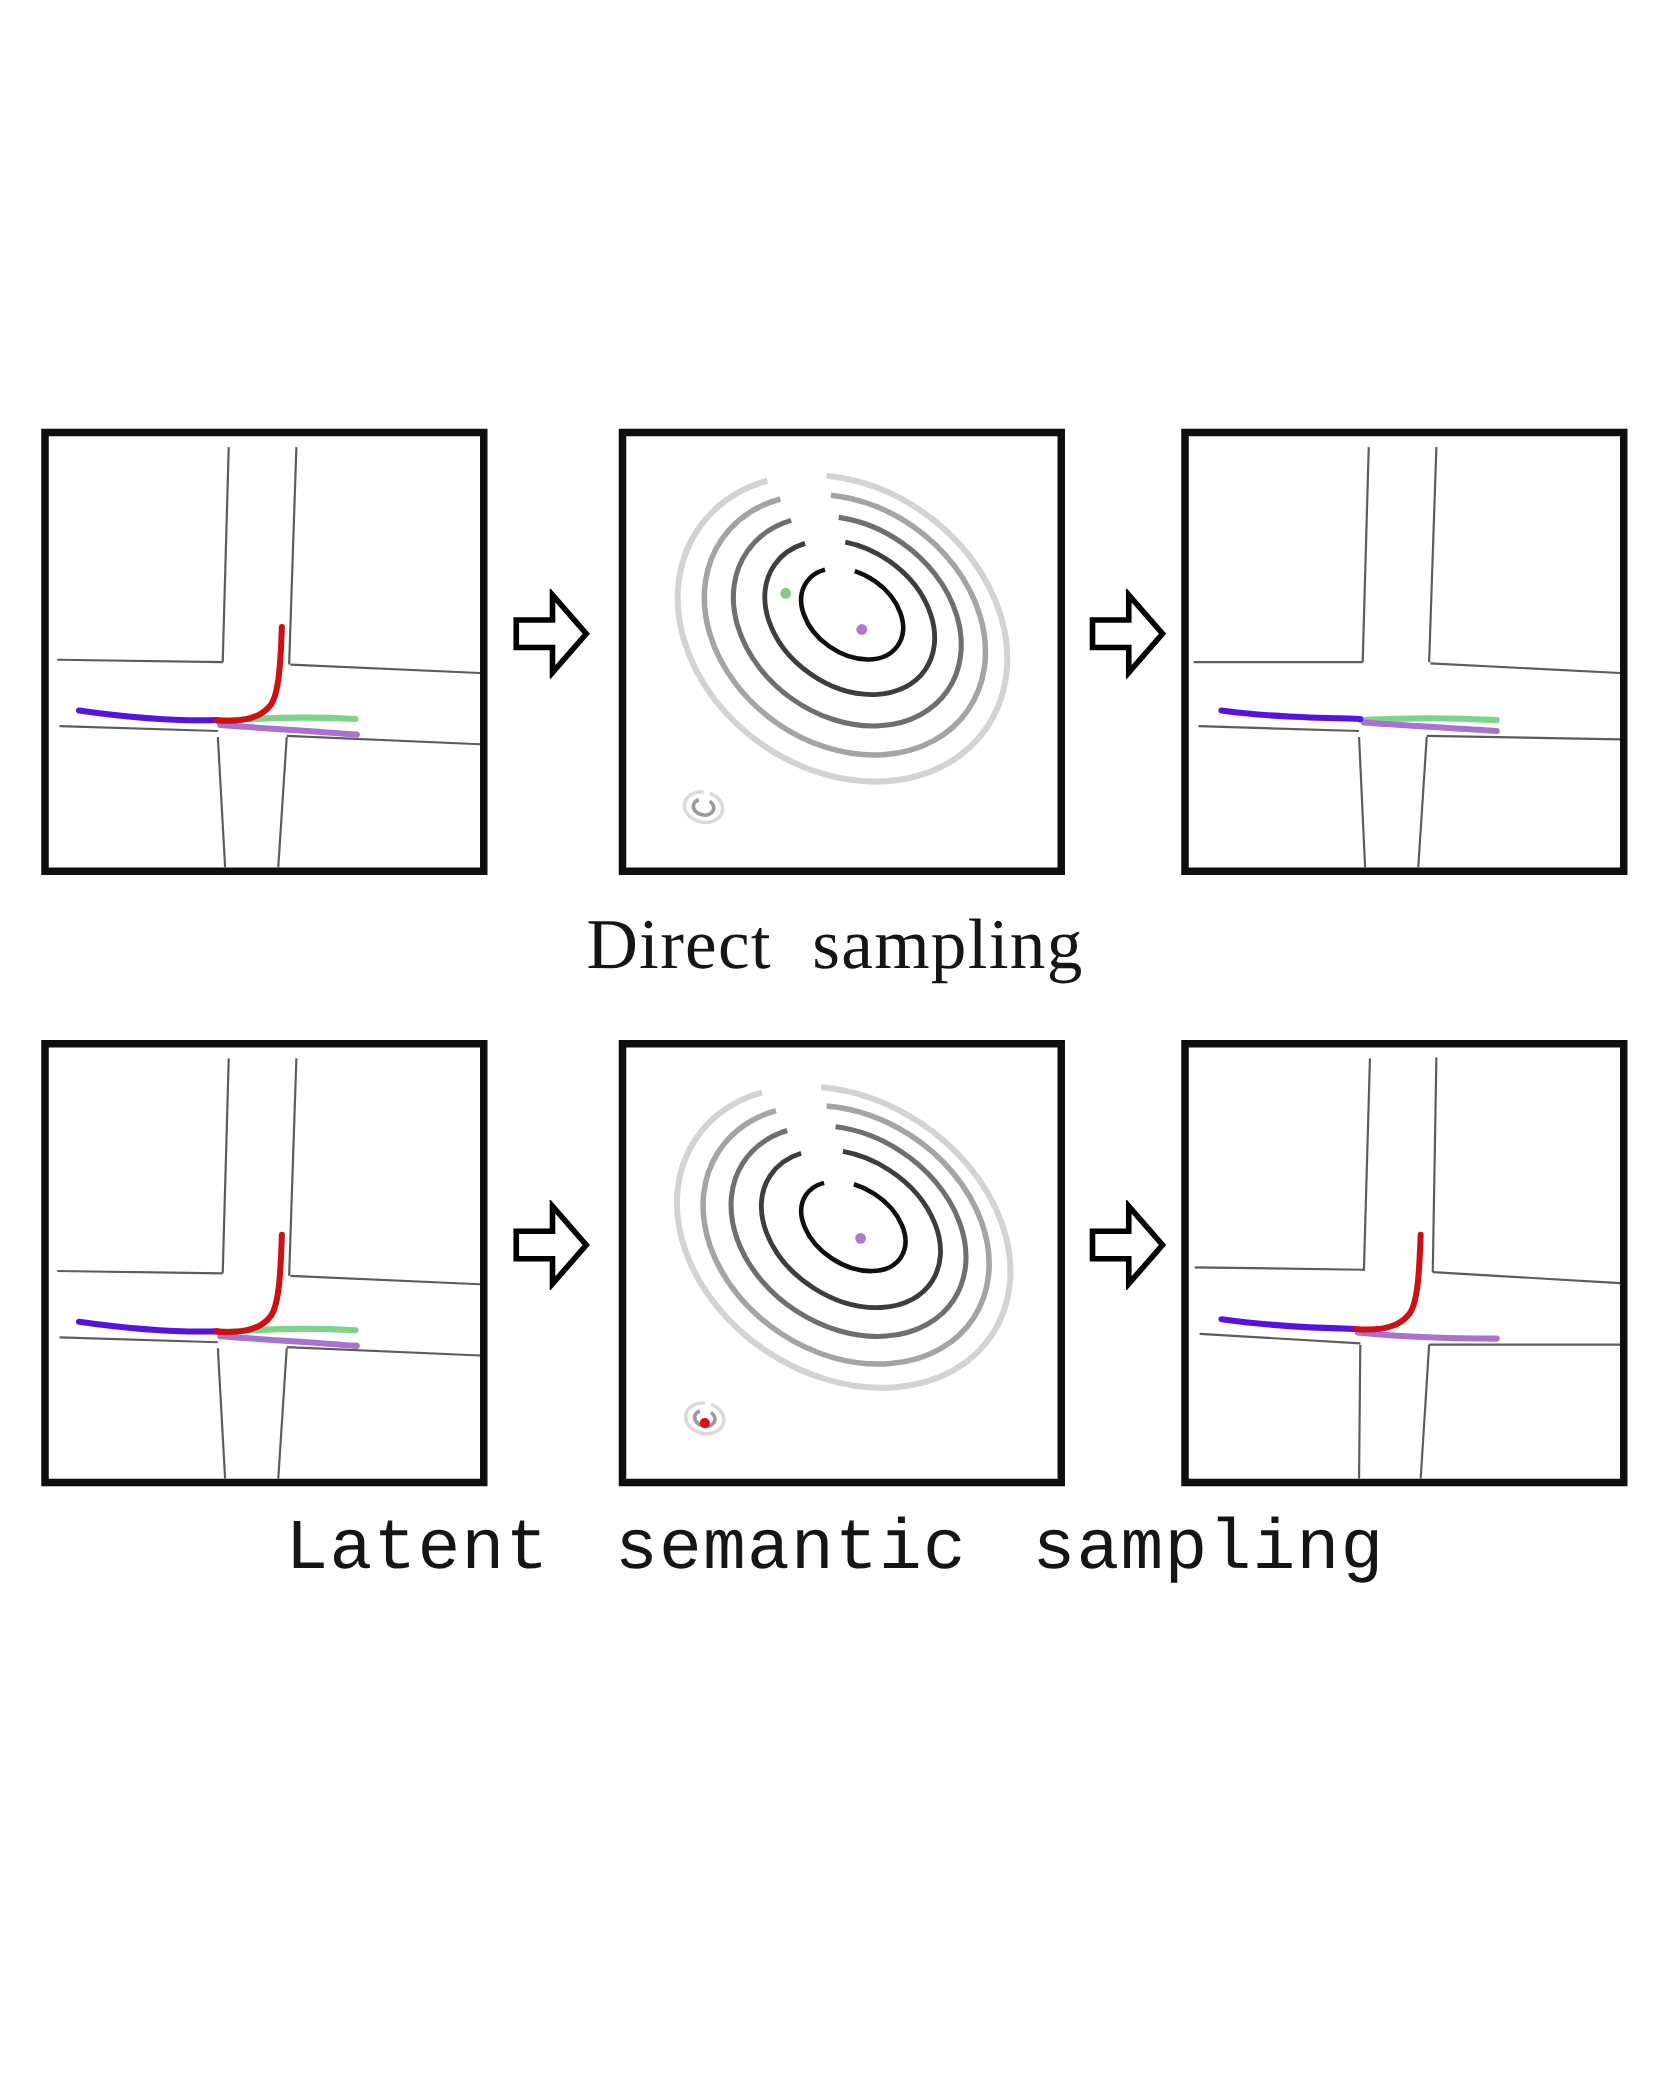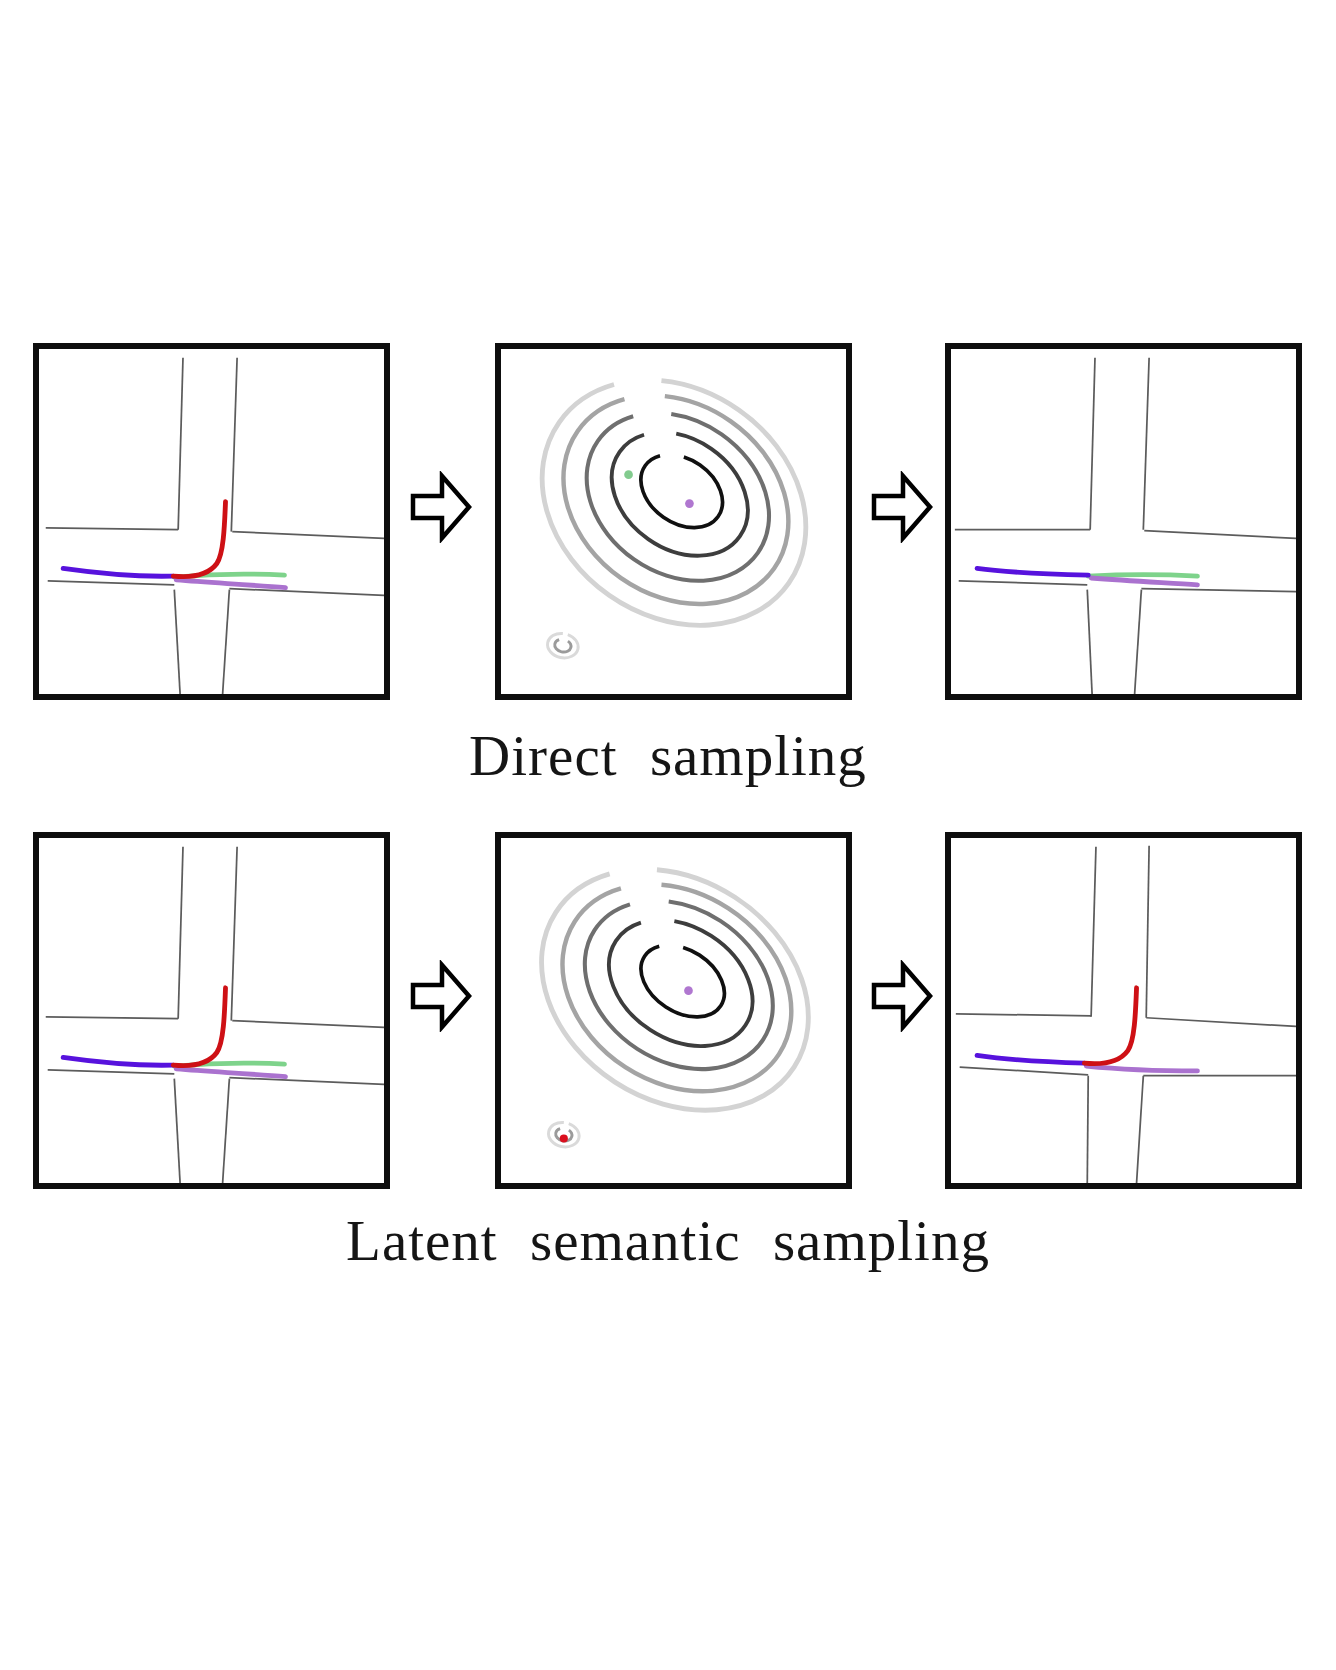--- a/index.html
+++ b/index.html
@@ -181,15 +181,15 @@
         <path class="road" d="M199,246 L357,246"></path>
         <path class="road" d="M142,246 L141,357"></path>
         <path class="road" d="M199,246 L192,357"></path>
       </g>
       <path class="traj traj-purple" d="M140,236 C180,240 220,241 255,241"></path>
       <path class="traj traj-history" d="M27,225 C62,230 100,232 138,233"></path>
       <path class="traj traj-red" d="M138,233 C159,235 175,231 183,220 C190,210 191,181 192,155"></path>
     </svg>
   </div>
 
-  <div class="caption" style="top:1212px;">Latent semantic sampling</div>
+  <div class="caption" style="top:1212px;font-family:Liberation Mono, monospace;">Latent semantic sampling</div>
 
 </div>
 
 </body></html>

